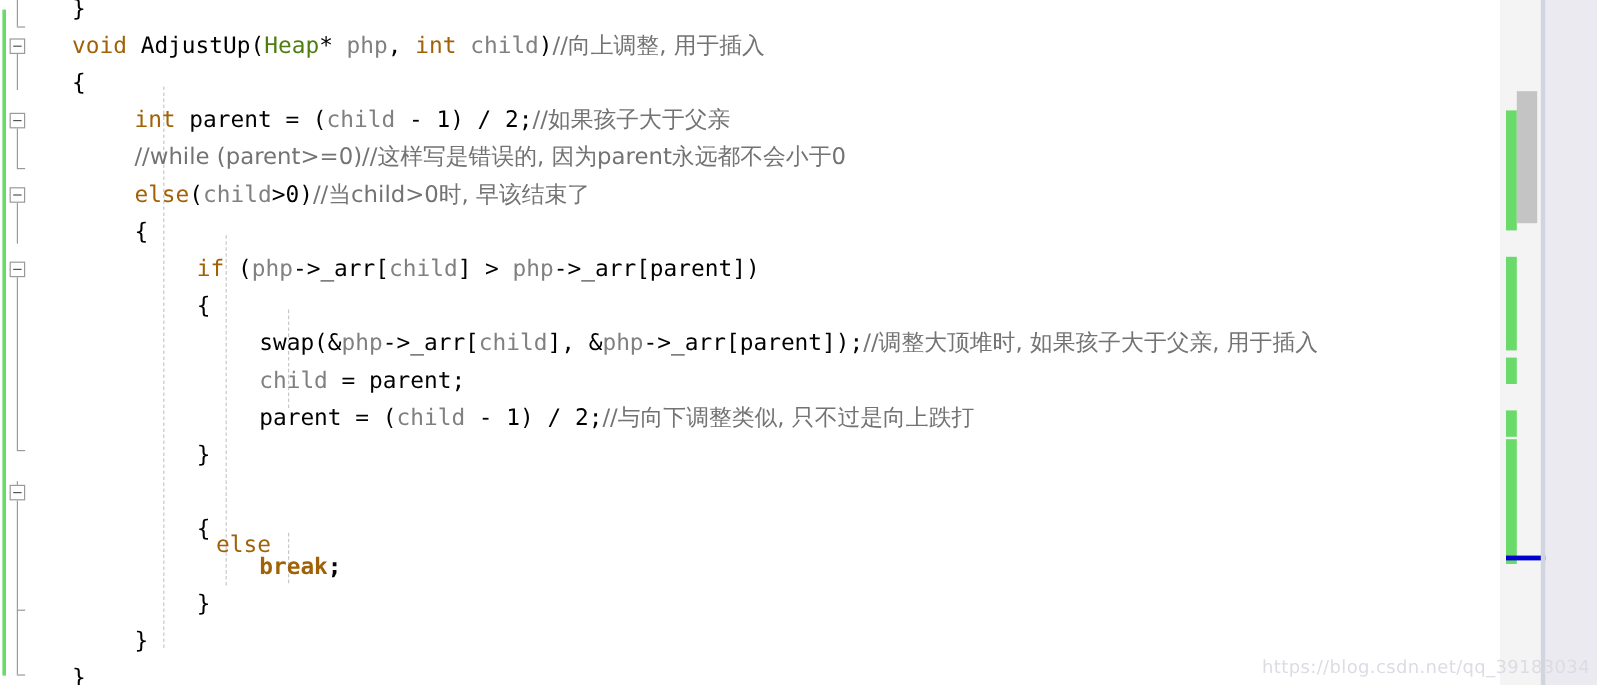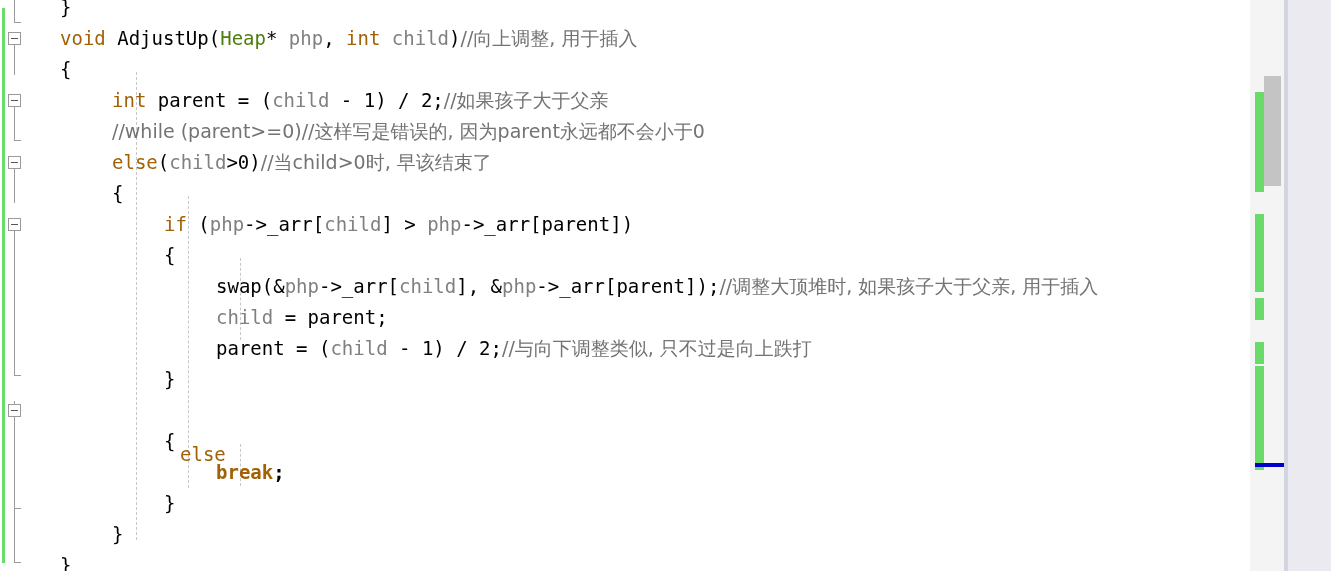--- a/index.html
+++ b/index.html
@@ -224,14 +224,15 @@
         <div class="scroll-thumb" style="top: 76px; height: 110px;"></div>
       </div>
     <div id="caret-marker-host">
         <div class="caret-marker" style="top: 463px;"></div>
       </div>
     <div class="scroll-divider"></div>
   </div>
 
   <div class="side-panel"></div>
 
+  <div class="watermark">https://blog.csdn.net/qq_39183034</div>
 
 </div>
 
 </body></html>

